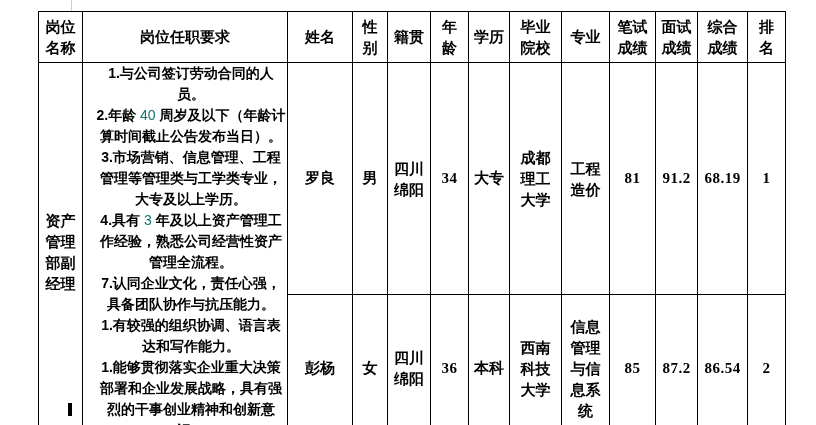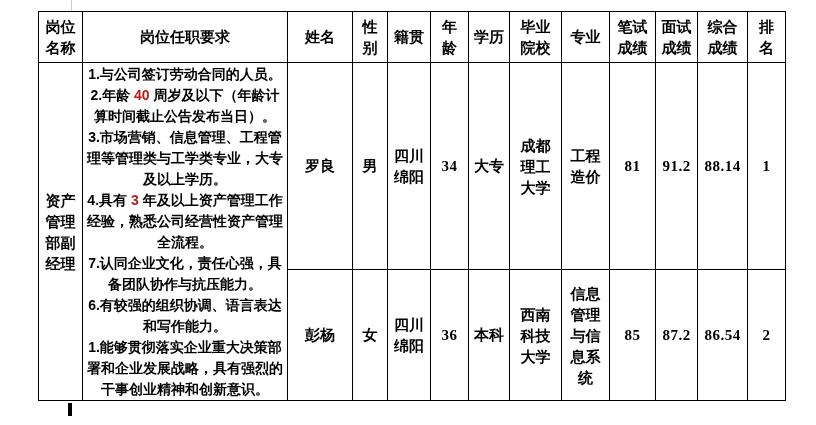--- a/index.html
+++ b/index.html
@@ -11,22 +11,22 @@
             width:747px;background:#ffffff;}
   .tbl th,.tbl td{border:1px solid #000000;text-align:center;vertical-align:middle;
             font-size:15px;font-weight:bold;color:#000000;padding:0 1px;overflow:hidden;}
   .r-hdr{height:51px;}
   .r-1{height:207px;}
   .r-2{height:131px;}
   .ml{white-space:pre-line;line-height:21px;}
   .num{font-weight:normal;color:#3f3f3f;font-size:14px;letter-spacing:0.5px;font-family:Liberation Serif, serif;}
   .req-cell{vertical-align:top;padding:1px 1px;}
   .req-cell p.req{margin:0;text-align:center;font-size:14px;line-height:21px;
-            font-weight:bold;color:#000000;}
-  .num-inline{color:#b91c1c;font-weight:bold;}
+            font-weight:bold;color:#000000;padding-left:12px;}
+  .num-inline{color:#0f766e;font-weight:normal;}
 </style>
 </head>
 <body>
 
 <div class="page">
 
   <div class="guide-tick"></div>
 
   <table class="tbl">
     <colgroup>
@@ -75,38 +75,38 @@
 管理
 部副
 经理</td>
       <td rowspan="2" class="req-cell">
         <div>
               <p class="req">1.与公司签订劳动合同的人员。</p>
               <p class="req">2.年龄<span class="num-inline"> 40 </span>周岁及以下（年龄计算时间截止公告发布当日）。</p>
               <p class="req">3.市场营销、信息管理、工程管理等管理类与工学类专业，大专及以上学历。</p>
               <p class="req">4.具有<span class="num-inline"> 3 </span>年及以上资产管理工作经验，熟悉公司经营性资产管理全流程。</p>
               <p class="req">7.认同企业文化，责任心强，具备团队协作与抗压能力。</p>
-              <p class="req">6.有较强的组织协调、语言表达和写作能力。</p>
+              <p class="req">1.有较强的组织协调、语言表达和写作能力。</p>
               <p class="req">1.能够贯彻落实企业重大决策部署和企业发展战略，具有强烈的干事创业精神和创新意识。</p>
             </div>
       </td>
       <td>罗良</td>
       <td>男</td>
       <td class="ml">四川
 绵阳</td>
       <td class="num">34</td>
       <td>大专</td>
       <td class="ml">成都
 理工
 大学</td>
       <td class="ml">工程
 造价</td>
       <td class="num">81</td>
       <td class="num">91.2</td>
-      <td class="num">88.14</td>
+      <td class="num">68.19</td>
       <td class="num">1</td>
     </tr>
 
     <tr class="r-2">
       <td>彭杨</td>
       <td>女</td>
       <td class="ml">四川
 绵阳</td>
       <td class="num">36</td>
       <td>本科</td>

